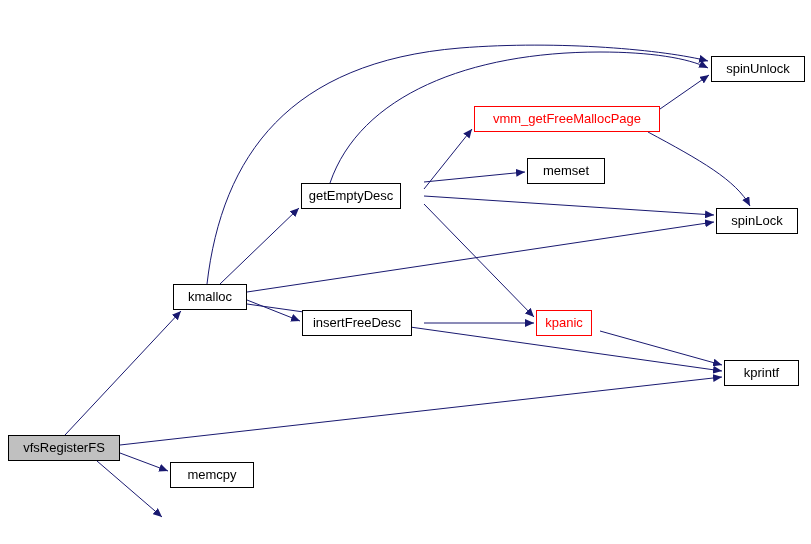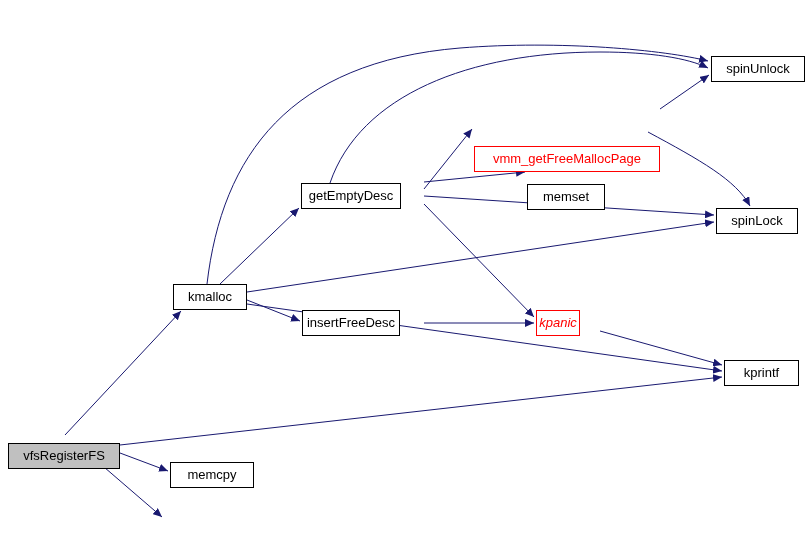--- a/index.html
+++ b/index.html
@@ -14,21 +14,21 @@
     box-sizing:border-box;
     border:1px solid #000000;
     background:#ffffff;
     text-align:center;
     font-size:13px;
     color:#000000;
     cursor:pointer;
     white-space:nowrap;
     overflow:hidden;
   }
-  .node.start{background:#c0c0c0;margin-top:8px;}
+  .node.start{background:#c0c0c0;}
   .node.red{border-color:#ff0000;color:#ff0000;}
 </style>
 </head>
 <body>
 
 <div class="canvas">
 
   <svg class="edges" width="811" height="544" viewBox="0 0 811 544" aria-hidden="true">
     <defs>
       <marker id="arrow" markerWidth="10" markerHeight="8" refX="9" refY="4" orient="auto" markerUnits="userSpaceOnUse">
@@ -71,33 +71,33 @@
 
   <div class="node" style="left:170px;top:462px;width:84px;">
     <span>memcpy</span>
   </div>
 
 
   <div class="node" style="left:301px;top:183px;width:100px;">
     <span>getEmptyDesc</span>
   </div>
 
-  <div class="node" style="left:302px;top:310px;width:98px;">
+  <div class="node" style="left:302px;top:310px;width:110px;">
     <span>insertFreeDesc</span>
   </div>
 
-  <div class="node red" style="left:474px;top:106px;width:186px;margin-top:40px;">
+  <div class="node red" style="left:474px;top:106px;width:186px;">
     <span>vmm_getFreeMallocPage</span>
   </div>
 
-  <div class="node" style="left:527px;top:158px;width:78px;margin-top:26px;">
+  <div class="node" style="left:527px;top:158px;width:78px;">
     <span>memset</span>
   </div>
 
-  <div class="node red" style="left:536px;top:310px;width:44px;font-style:italic;">
+  <div class="node red" style="left:536px;top:310px;width:56px;">
     <span>kpanic</span>
   </div>
 
   <div class="node" style="left:711px;top:56px;width:94px;">
     <span>spinUnlock</span>
   </div>
 
   <div class="node" style="left:716px;top:208px;width:82px;">
     <span>spinLock</span>
   </div>

